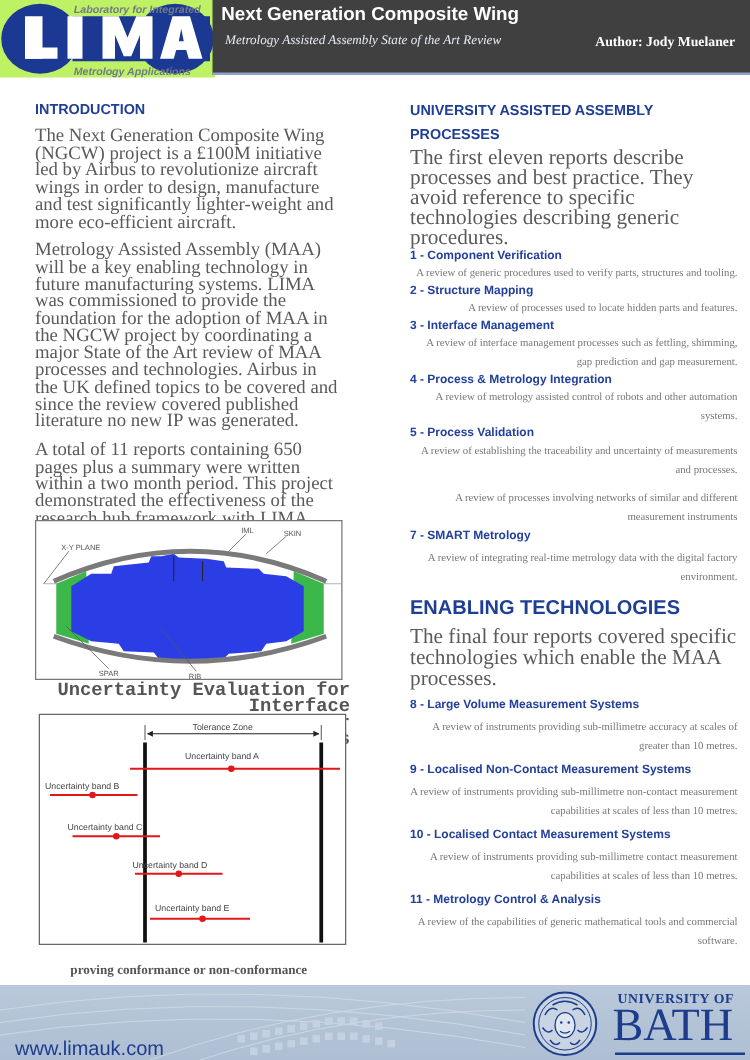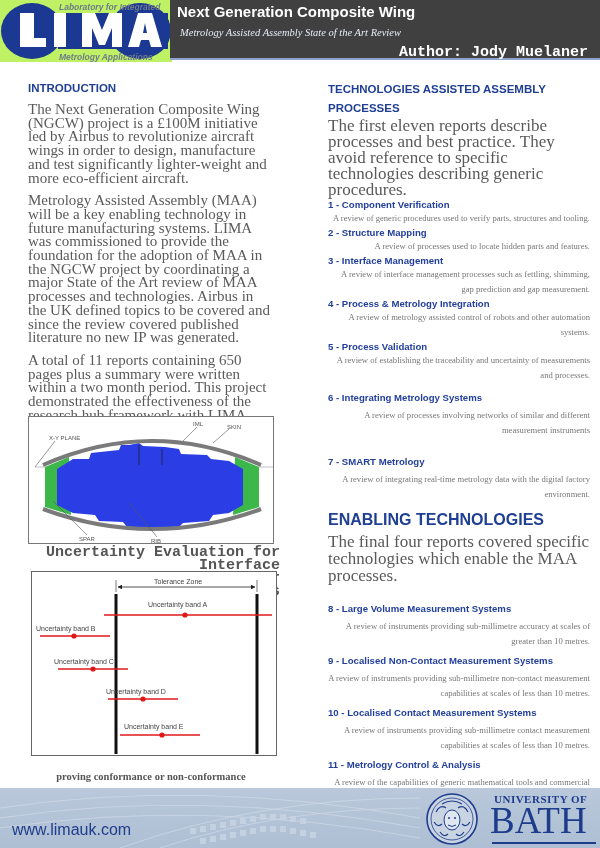--- a/index.html
+++ b/index.html
@@ -23,22 +23,22 @@
   }
   .banner .title {
     position: absolute; left: 7px; top: 3px; font-family: "Liberation Sans", sans-serif;
     font-weight: bold; font-size: 15px; color: #fff;
   }
   .banner .subtitle {
     position: absolute; left: 10px; top: 27px; font-family: "Liberation Serif", serif;
     font-style: italic; font-size: 10.5px; color: #e7ecf7;
   }
   .banner .author {
-    position: absolute; right: 12px; top: 44px; font-family: Liberation Mono, monospace;
-    font-weight: bold; font-size: 15px; color: #fff;
+    position: absolute; right: 12px; top: 28px; font-family: Liberation Serif, serif;
+    font-weight: bold; font-size: 11px; color: #fff;
   }
 
   
   .col-left { position: absolute; left: 28px; top: 80px; width: 245px; }
   .col-right { position: absolute; left: 328px; top: 80px; width: 262px; }
 
   h2.section {
     font-family: "Liberation Sans", sans-serif; font-weight: bold; font-size: 11.5px;
     color: #1f3f94; line-height: 16px;
   }
@@ -78,21 +78,21 @@
   }
 
   
   .footer {
     position: absolute; left: 0; top: 788px; width: 600px; height: 60px;
     background: linear-gradient(180deg, #b9c8da 0%, #aebfd4 100%);
     overflow: hidden;
   }
   .footer .pattern { position: absolute; left: 0; top: 0; }
   .footer .url {
-    position: absolute; left: 12px; top: 33px; font-family: "Liberation Sans", sans-serif;
+    position: absolute; left: 12px; top: 43px; font-family: "Liberation Sans", sans-serif;
     font-size: 16px; color: #203c8c;
   }
   .footer .seal { position: absolute; left: 422px; top: 4px; }
   .footer .uni-of {
     position: absolute; left: 494px; top: 5px; font-family: "Liberation Serif", serif;
     font-size: 11px; font-weight: bold; color: #1e3c8c; letter-spacing: 0.5px;
   }
   .footer .bath {
     position: absolute; left: 490px; top: 13px; font-family: "Liberation Serif", serif;
     font-size: 37px; color: #1e3c8c; line-height: 40px;
@@ -199,21 +199,21 @@
     <text x="92" y="157" font-family="Liberation Sans, sans-serif" font-size="7" fill="#444">Uncertainty band E</text>
     <line x1="88" y1="163" x2="168" y2="163" stroke="#e01818" stroke-width="1.6"></line>
     <circle cx="130" cy="163" r="2.6" fill="#e01818"></circle>
   </svg>
 </div>
 <div class="fig2-caption1">Summary of ISO 14253 – Decision Rules for</div>
 <div class="fig2-caption2">proving conformance or non-conformance</div>
 
 <div class="col-right">
   <h2 class="section" style="line-height:19px">
-    <span>TECHNOLOGIES ASSISTED ASSEMBLY</span><br>
+    <span>UNIVERSITY ASSISTED ASSEMBLY</span><br>
     <span>PROCESSES</span>
   </h2>
   <p class="intro-right">The first eleven reports describe processes and best practice. They avoid reference to specific technologies describing generic procedures.</p>
 
   <div style="margin-top:0px">
     <div class="item-title">1 - Component Verification</div>
     <div class="item-desc">A review of generic procedures used to verify parts, structures and tooling.</div>
   </div>
   <div>
     <div class="item-title">2 - Structure Mapping</div>
@@ -225,32 +225,31 @@
   </div>
   <div>
     <div class="item-title">4 - Process &amp; Metrology Integration</div>
     <div class="item-desc">A review of metrology assisted control of robots and other automation systems.</div>
   </div>
   <div>
     <div class="item-title">5 - Process Validation</div>
     <div class="item-desc">A review of establishing the traceability and uncertainty  of measurements and processes.</div>
   </div>
   <div style="margin-top:8px">
-    <div class="item-title">6 - Integrating Metrology Systems</div>
     <div class="item-desc" style="margin-top:4px">A review of processes involving networks of similar and different measurement instruments</div>
   </div>
-  <div style="margin-top:17px">
+  <div style="margin-top:1px">
     <div class="item-title">7 - SMART Metrology</div>
     <div class="item-desc" style="margin-top:4px">A review of integrating real-time metrology data with the digital factory environment.</div>
   </div>
 
   <h2 class="section" style="margin-top:10px;font-size:16px">ENABLING TECHNOLOGIES</h2>
   <p class="intro-right" style="margin-top:5px;line-height:17px">The final four reports covered specific technologies which enable the MAA processes.</p>
 
-  <div style="margin-top:18px">
+  <div style="margin-top:6px">
     <div class="item-title">8 - Large Volume Measurement Systems</div>
     <div class="item-desc" style="margin-top:4px">A review of instruments providing sub-millimetre accuracy at scales of greater than 10 metres.</div>
   </div>
   <div style="margin-top:5px">
     <div class="item-title">9 - Localised Non-Contact Measurement Systems</div>
     <div class="item-desc" style="margin-top:4px">A review of instruments providing sub-millimetre non-contact measurement capabilities at scales of less than 10 metres.</div>
   </div>
   <div style="margin-top:5px">
     <div class="item-title">10 - Localised Contact Measurement Systems</div>
     <div class="item-desc" style="margin-top:4px">A review of instruments providing sub-millimetre contact measurement capabilities at scales of less than 10 metres.</div>

